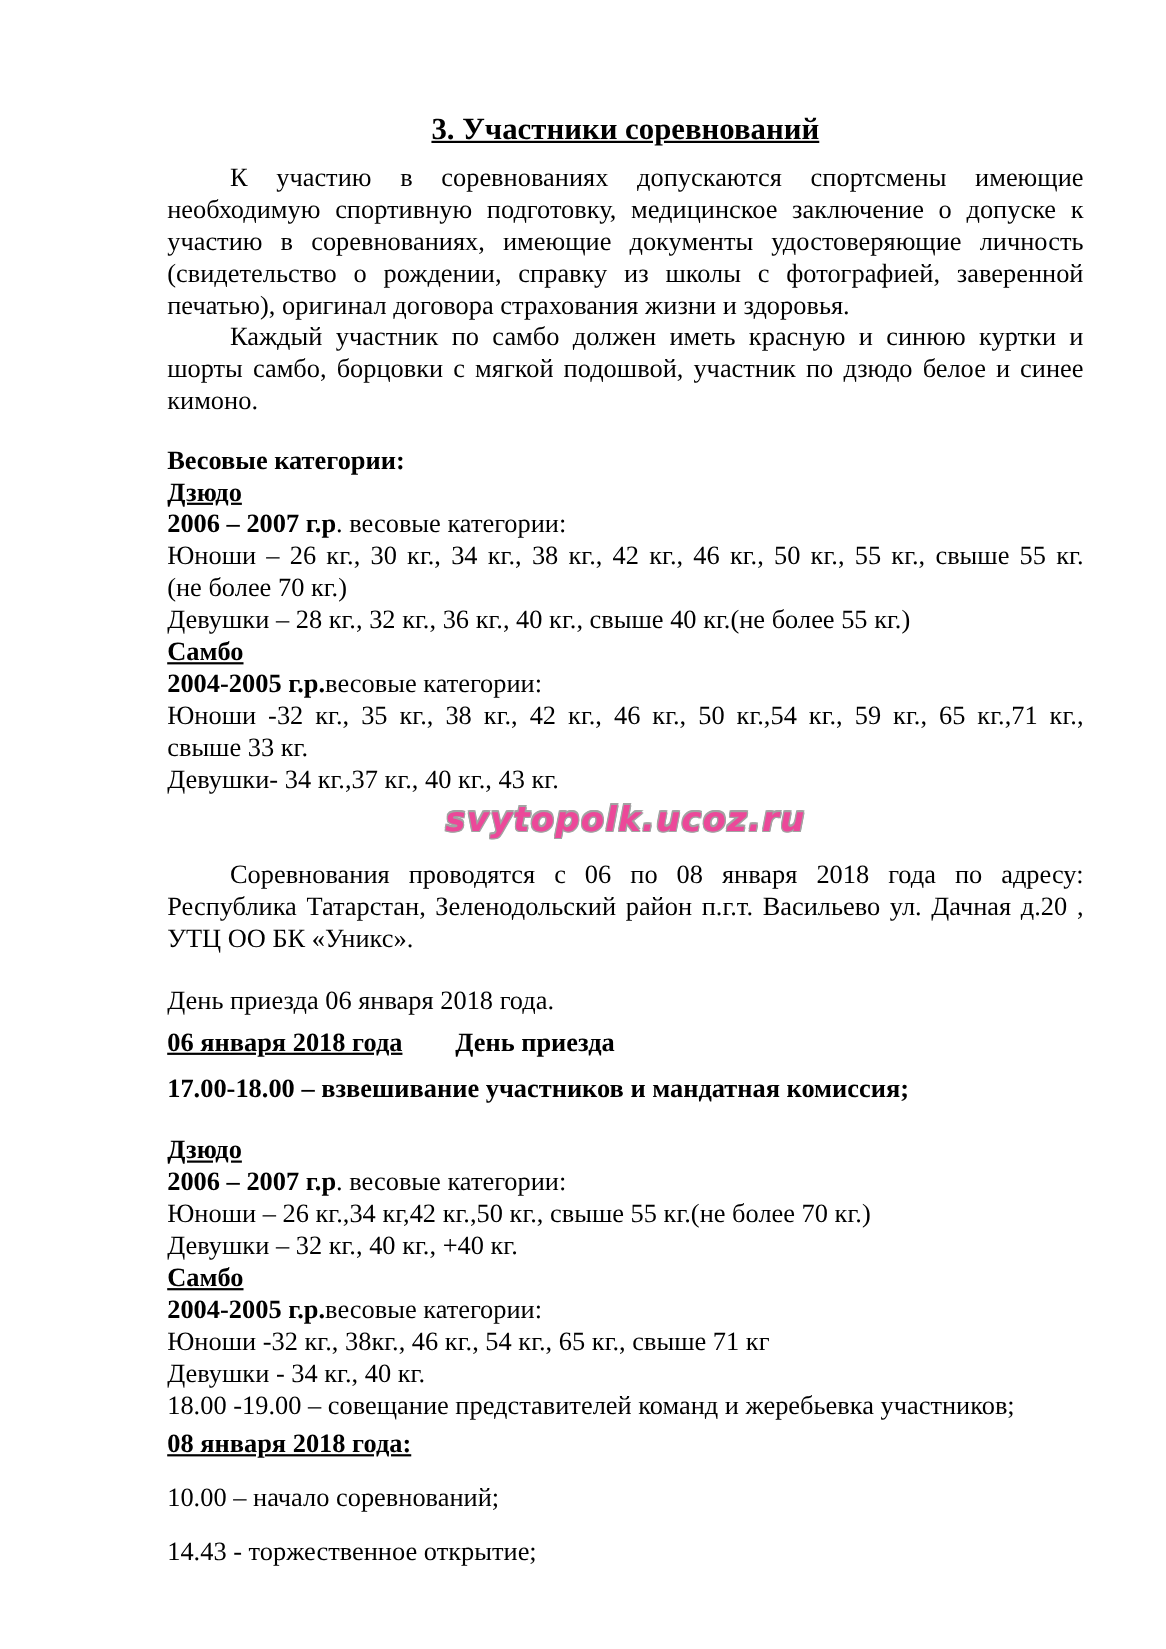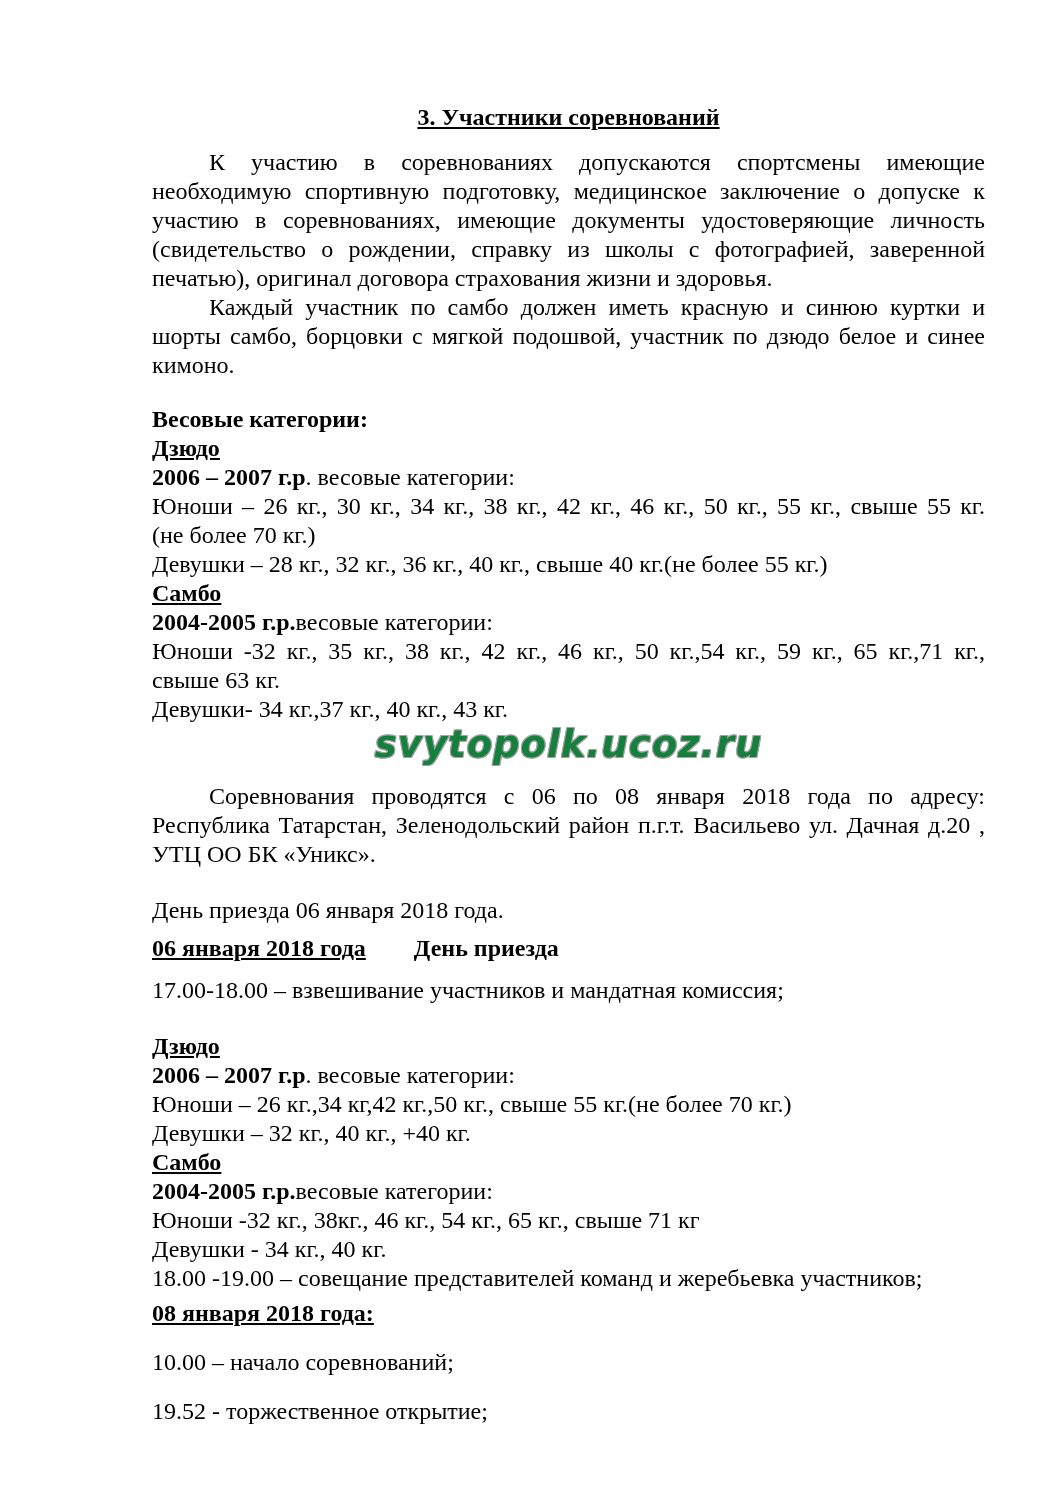--- a/index.html
+++ b/index.html
@@ -15,52 +15,52 @@
     overflow: hidden;
   }
   .content {
     position: absolute;
     left: 152px;
     top: 0;
     width: 833px;
     padding-top: 103px;
   }
   .doc-heading {
-    font-size: 24px;
+    font-size: 28px;
     line-height: 29px;
     font-weight: bold;
     text-align: center;
     text-decoration: underline;
     margin: 0;
   }
   .mb-head { margin-bottom: 16px; }
   .para { text-align: justify; text-indent: 57px; margin: 0; }
   .line { margin: 0; }
   .jf { text-align: justify; text-align-last: justify; }
   .bold { font-weight: bold; }
   .bu { font-weight: bold; text-decoration: underline; }
   .tab { margin-left: 48px; }
   .mt25 { margin-top: 25px; }
   .mt19 { margin-top: 19px; }
-  .mt13 { margin-top: 13px; }
+  .mt13 { margin-top: 13px; font-weight: bold; }
   .mt12 { margin-top: 27px; }
   .mt9  { margin-top: 9px; }
   .mt8  { margin-top: 20px; }
   .mt7  { margin-top: 7px; }
   .mt6  { margin-top: 6px; }
   .watermark {
     margin-top: 3px;
     text-align: center;
     font-family: "DejaVu Sans", sans-serif;
     font-style: italic;
     font-weight: bold;
-    font-size: 37px;
+    font-size: 31px;
     line-height: 36px;
     letter-spacing: 1px;
-    color: #15803d;
+    color: #ec4899;
     text-shadow:
       -1px -1px 0 #a3a3a3, 1px -1px 0 #a3a3a3,
       -1px 1px 0 #a3a3a3, 1px 1px 0 #a3a3a3,
       -1px 0 0 #a3a3a3, 1px 0 0 #a3a3a3,
       0 -1px 0 #a3a3a3, 0 1px 0 #a3a3a3;
   }
 </style>
 </head>
 <body>
 
@@ -75,21 +75,21 @@
     <div>
       <p class="line bold mt25">Весовые категории:</p>
       <p class="line bu">Дзюдо</p>
       <p class="line"><span class="bold">2006 – 2007 г.р</span><span>. весовые категории:</span></p>
       <p class="line jf">Юноши – 26 кг., 30 кг., 34 кг., 38 кг., 42 кг., 46 кг., 50 кг., 55 кг., свыше 55 кг.</p>
       <p class="line">(не более 70 кг.)</p>
       <p class="line">Девушки – 28 кг., 32 кг., 36 кг., 40 кг., свыше 40 кг.(не более 55 кг.)</p>
       <p class="line bu">Самбо</p>
       <p class="line"><span class="bold">2004-2005 г.р.</span><span>весовые категории:</span></p>
       <p class="line jf">Юноши  -32 кг., 35 кг., 38 кг., 42 кг., 46 кг., 50 кг.,54 кг., 59 кг.,  65 кг.,71 кг.,</p>
-      <p class="line">свыше 63 кг.</p>
+      <p class="line">свыше 33 кг.</p>
       <p class="line">Девушки- 34 кг.,37 кг., 40 кг., 43 кг.</p>
     </div>
 
     <div class="watermark">svytopolk.ucoz.ru</div>
 
 
     <p class="para mt19">Соревнования проводятся с 06 по 08 января  2018 года по адресу: Республика Татарстан, Зеленодольский район п.г.т. Васильево ул. Дачная д.20 , УТЦ ОО БК «Уникс».</p>
 
     <p class="line mt12">День приезда 06 января  2018 года.</p>
 
@@ -105,16 +105,16 @@
       <p class="line bu">Самбо</p>
       <p class="line"><span class="bold">2004-2005 г.р.</span><span>весовые категории:</span></p>
       <p class="line">Юноши  -32 кг., 38кг., 46 кг., 54 кг., 65 кг., свыше 71 кг</p>
       <p class="line">Девушки  - 34 кг., 40 кг.</p>
       <p class="line">18.00 -19.00 – совещание представителей команд и жеребьевка участников;</p>
     </div>
 
     <p class="line bu mt6">08 января 2018 года:</p>
 
     <p class="line mt8">10.00 – начало соревнований;</p>
-    <p class="line mt8">19.52 -  торжественное открытие;</p>
+    <p class="line mt8">14.43 -  торжественное открытие;</p>
 
   </div>
 </div>
 
 </body></html>

